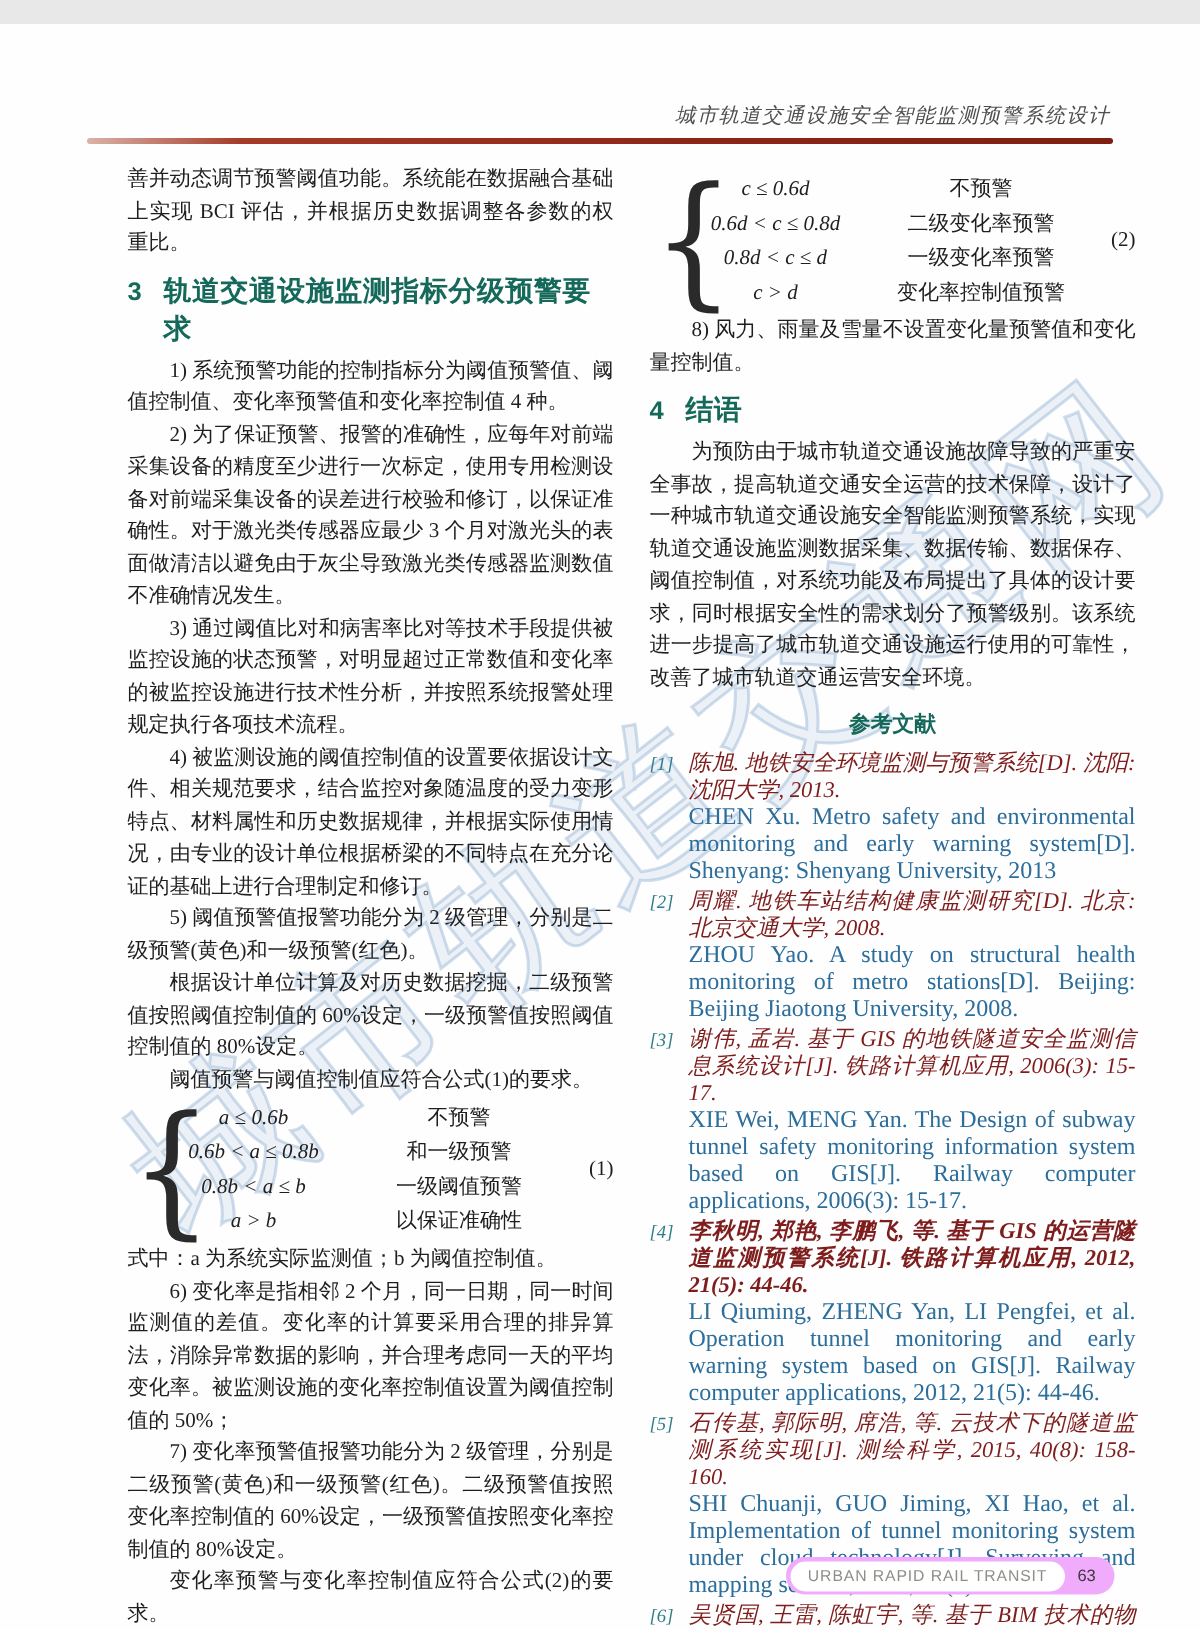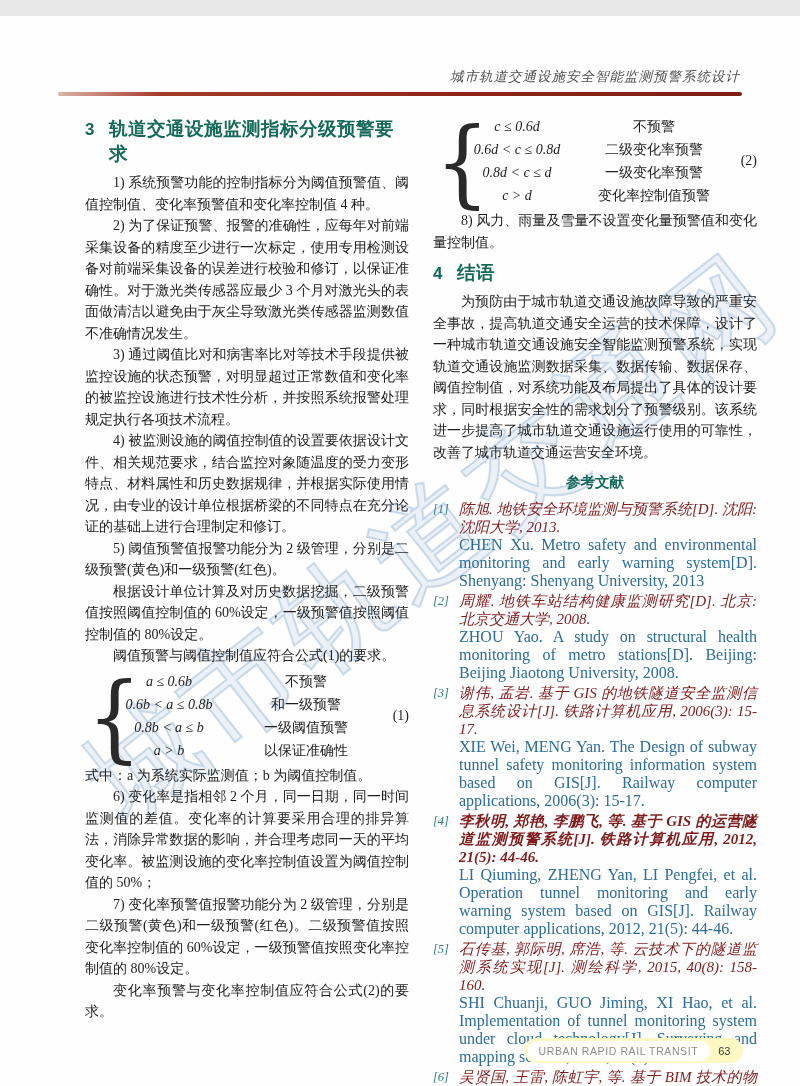--- a/index.html
+++ b/index.html
@@ -82,21 +82,21 @@
     font-size:15px; line-height:18px; color:#7f1d1d;
     font-style:italic; text-align:justify;
   }
   .ref-en {
     font-size:16px; line-height:18px; color:#2b6d9b;
     text-align:justify;
   }
   
   .footer-pill {
     position:absolute; top:1022px; right:57px; height:25px;
-    background:#fef9c3; border-radius:13px;
+    background:#f0abfc; border-radius:13px;
     display:flex; align-items:center; padding:2.5px;
   }
   .footer-label-wrap {
     background:#ffffff; border-radius:10px; height:20px;
     display:flex; align-items:center; padding:0 12px;
   }
   .footer-label {
     font-family:"Liberation Sans","DejaVu Sans",sans-serif;
     font-size:10.5px; color:#8e8e86; letter-spacing:0.6px; white-space:nowrap;
   }
@@ -111,20 +111,21 @@
 <div class="page">
 
   <div class="running-title">城市轨道交通设施安全智能监测预警系统设计</div>
   <div class="header-rule"></div>
 
   <div class="watermark">城市轨道交通网</div>
 
   <div class="columns">
 
     <div class="col">
+      <p>善并动态调节预警阈值功能。系统能在数据融合基础上实现 BCI 评估，并根据历史数据调整各参数的权重比。</p>
 
       <div class="sec-heading">
         <span class="num">3</span>
         <span>轨道交通设施监测指标分级预警要求</span>
       </div>
 
       <p class="indent">1) 系统预警功能的控制指标分为阈值预警值、阈值控制值、变化率预警值和变化率控制值 4 种。</p>
       <p class="indent">2) 为了保证预警、报警的准确性，应每年对前端采集设备的精度至少进行一次标定，使用专用检测设备对前端采集设备的误差进行校验和修订，以保证准确性。对于激光类传感器应最少 3 个月对激光头的表面做清洁以避免由于灰尘导致激光类传感器监测数值不准确情况发生。</p>
       <p class="indent">3) 通过阈值比对和病害率比对等技术手段提供被监控设施的状态预警，对明显超过正常数值和变化率的被监控设施进行技术性分析，并按照系统报警处理规定执行各项技术流程。</p>
       <p class="indent">4) 被监测设施的阈值控制值的设置要依据设计文件、相关规范要求，结合监控对象随温度的受力变形特点、材料属性和历史数据规律，并根据实际使用情况，由专业的设计单位根据桥梁的不同特点在充分论证的基础上进行合理制定和修订。</p>

